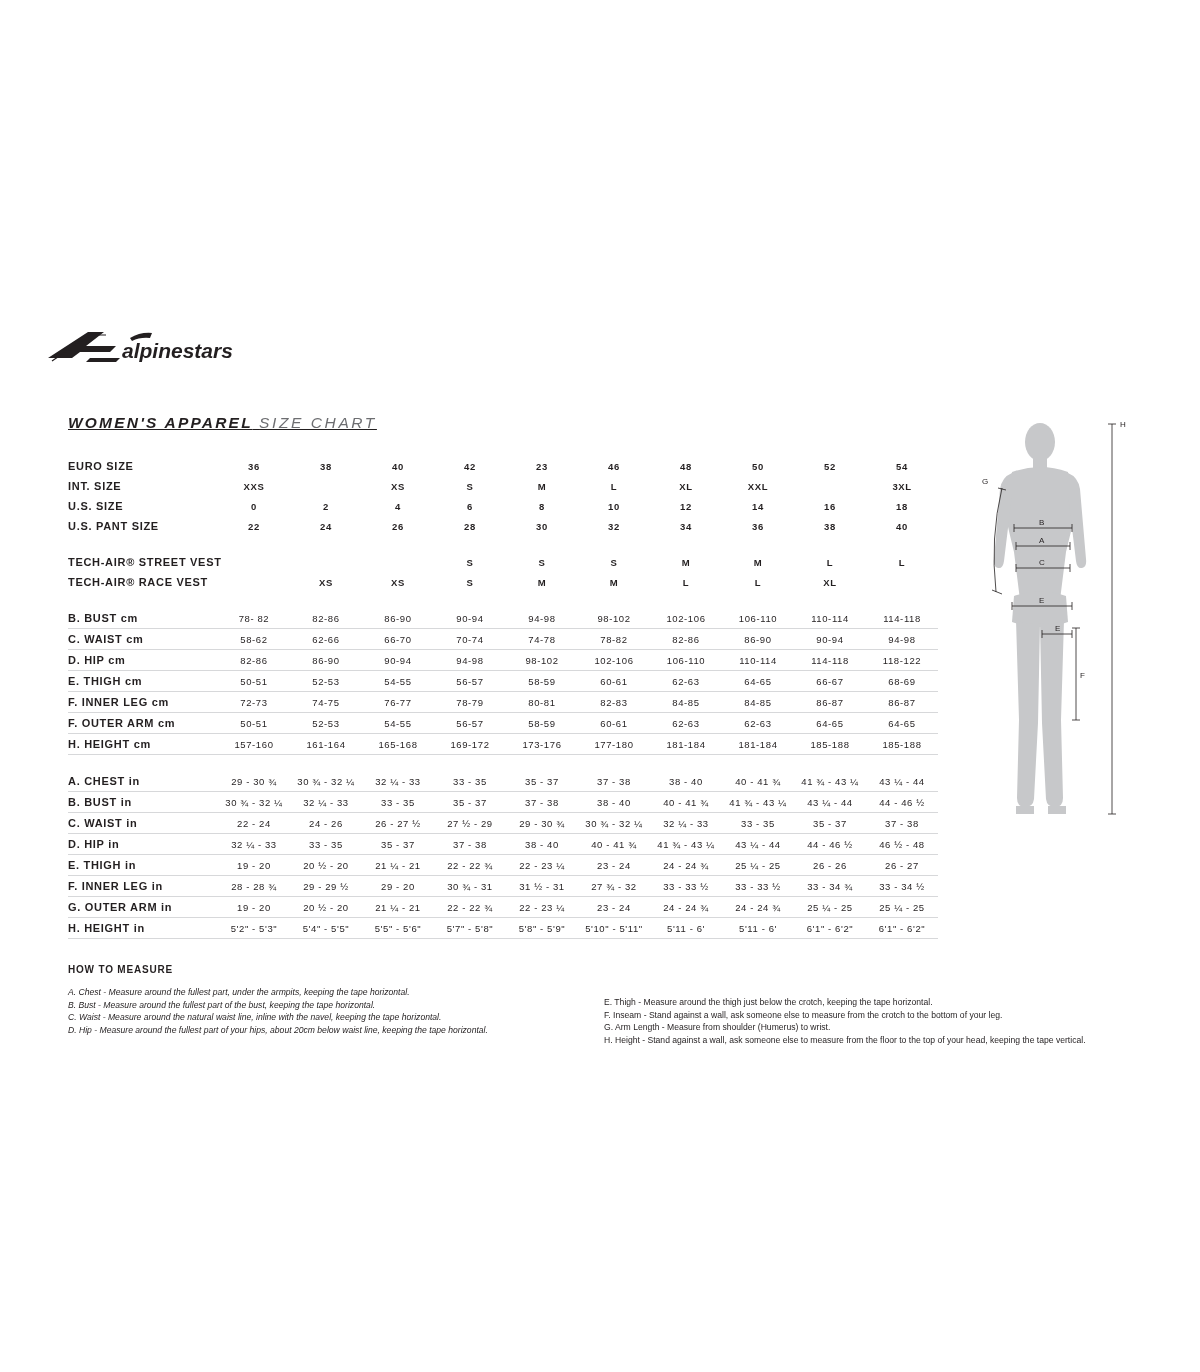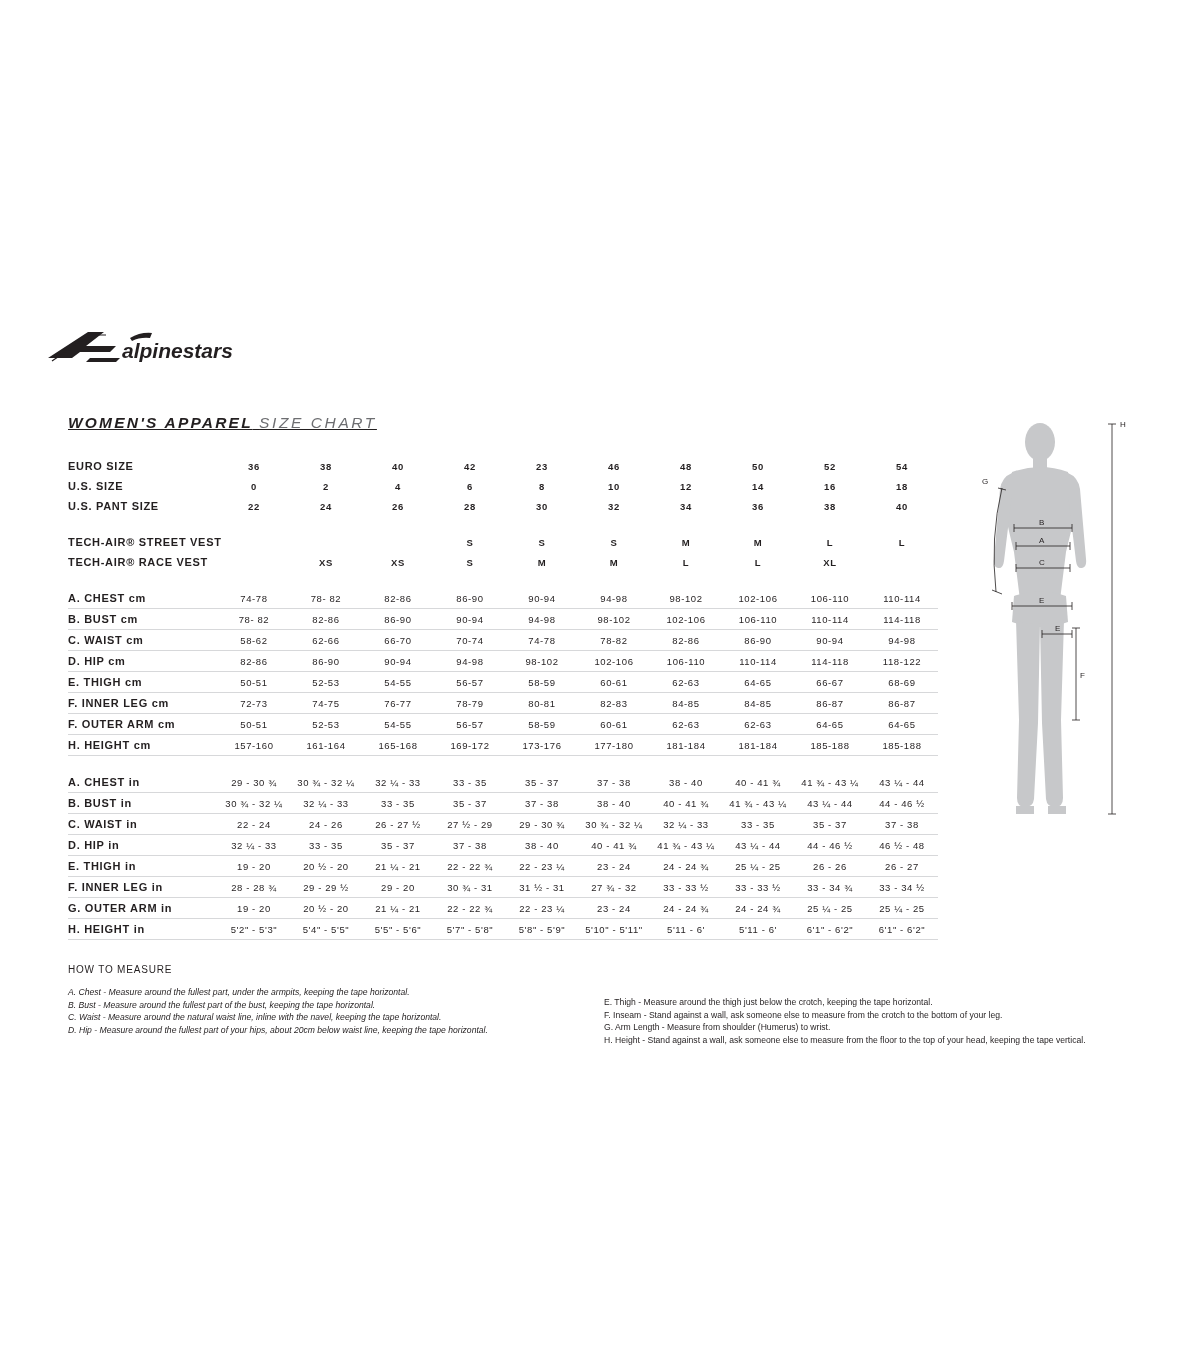--- a/index.html
+++ b/index.html
@@ -70,21 +70,21 @@
   }
   table.sz td.lbl span.unit{font-weight:bold;}
   tr.line td{border-bottom:1px solid #d7d8da;}
   tr.gap td{height:16px;border-bottom:none;}
   tr.head td{font-weight:bold;}
   
   .howto-title{
     position:absolute;
     left:68px;top:964px;
     font-size:10px;
-    font-weight:normal;
+    font-weight:bold;
     letter-spacing:.8px;
   }
   .howto-col1{
     position:absolute;
     left:68px;top:986px;
     width:500px;
     font-size:8.6px;
     line-height:12.6px;
     color:#231f20;
     font-style:italic;
@@ -155,20 +155,33 @@
             <td>40</td>
             <td>42</td>
             <td>23</td>
             <td>46</td>
             <td>48</td>
             <td>50</td>
             <td>52</td>
             <td>54</td>
           </tr>
           <tr class="head">
+            <td class="lbl">INT. SIZE</td>
+            <td>XXS</td>
+            <td></td>
+            <td>XS</td>
+            <td>S</td>
+            <td>M</td>
+            <td>L</td>
+            <td>XL</td>
+            <td>XXL</td>
+            <td></td>
+            <td>3XL</td>
+          </tr>
+          <tr class="head">
             <td class="lbl">U.S. SIZE</td>
             <td>0</td>
             <td>2</td>
             <td>4</td>
             <td>6</td>
             <td>8</td>
             <td>10</td>
             <td>12</td>
             <td>14</td>
             <td>16</td>
@@ -211,33 +224,20 @@
             <td>S</td>
             <td>M</td>
             <td>M</td>
             <td>L</td>
             <td>L</td>
             <td>XL</td>
             <td></td>
           </tr>
           <tr class="gap">
             <td colspan="11"></td>
-          </tr>
-          <tr class="line">
-            <td class="lbl">A. CHEST <span class="unit">cm</span></td>
-            <td>74-78</td>
-            <td>78- 82</td>
-            <td>82-86</td>
-            <td>86-90</td>
-            <td>90-94</td>
-            <td>94-98</td>
-            <td>98-102</td>
-            <td>102-106</td>
-            <td>106-110</td>
-            <td>110-114</td>
           </tr>
           <tr class="line">
             <td class="lbl">B. BUST <span class="unit">cm</span></td>
             <td>78- 82</td>
             <td>82-86</td>
             <td>86-90</td>
             <td>90-94</td>
             <td>94-98</td>
             <td>98-102</td>
             <td>102-106</td>

